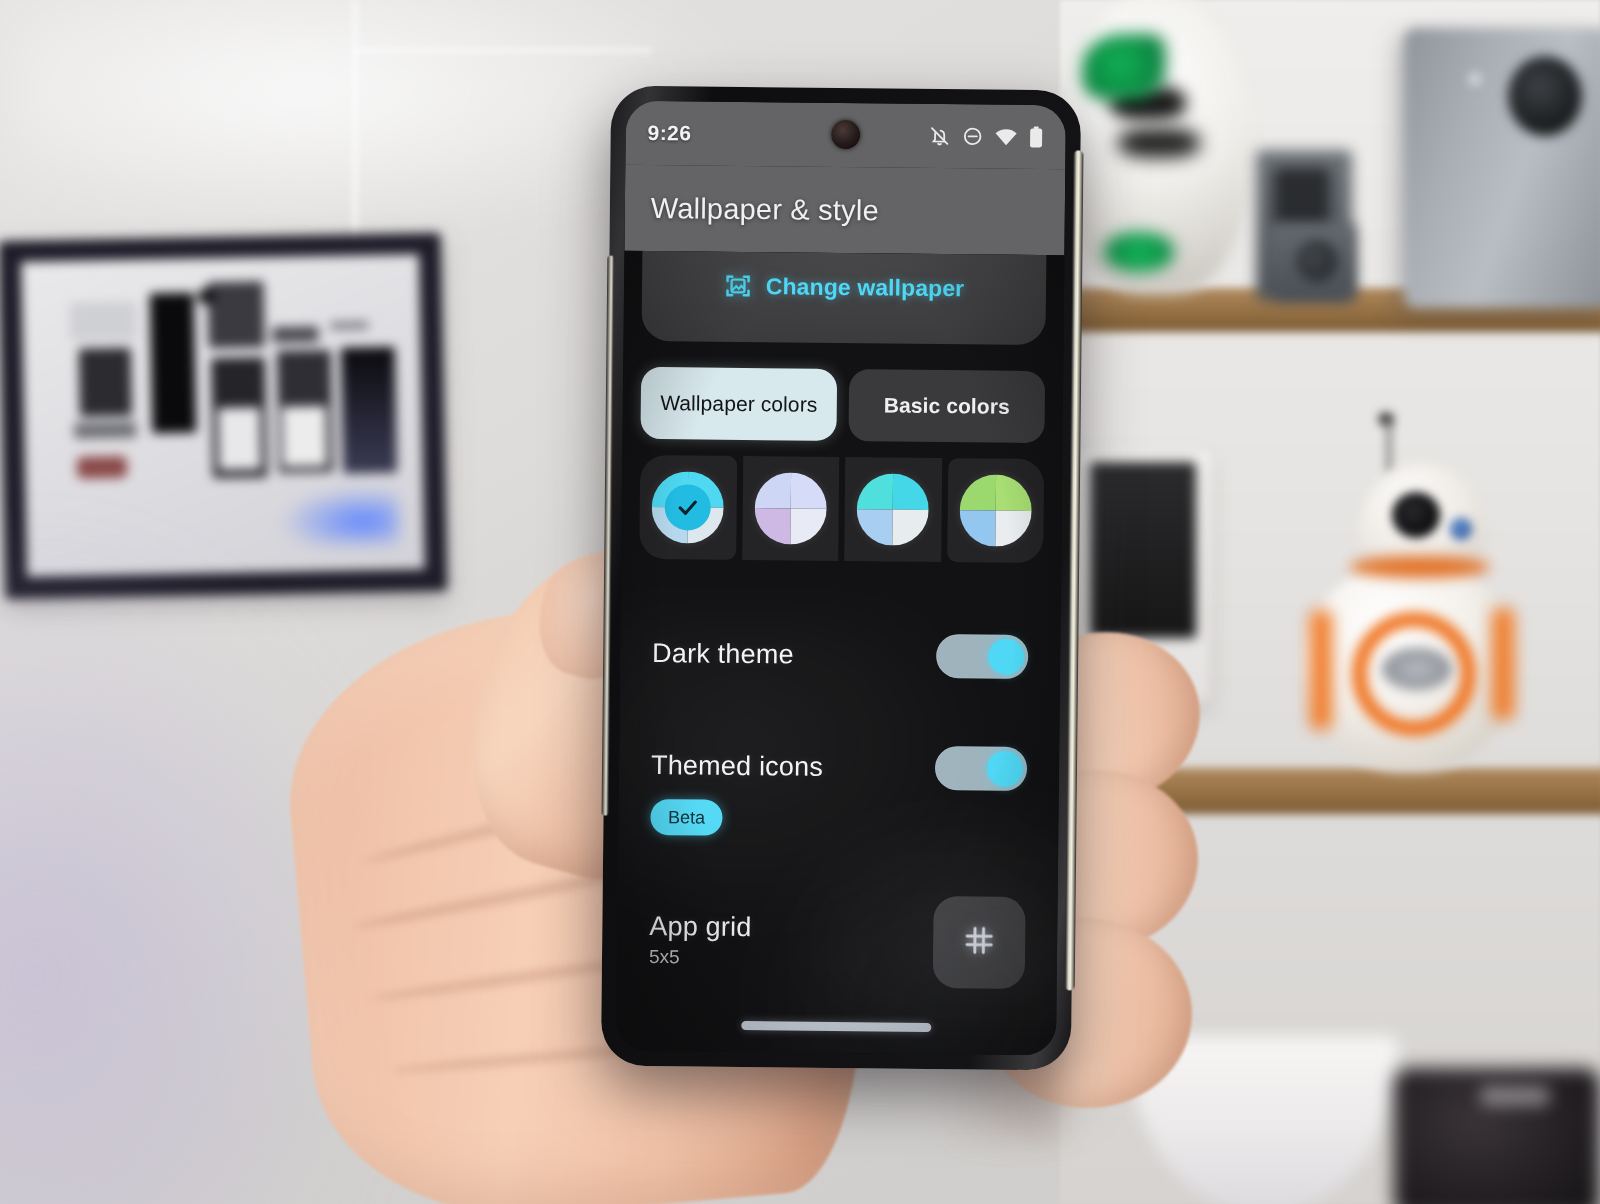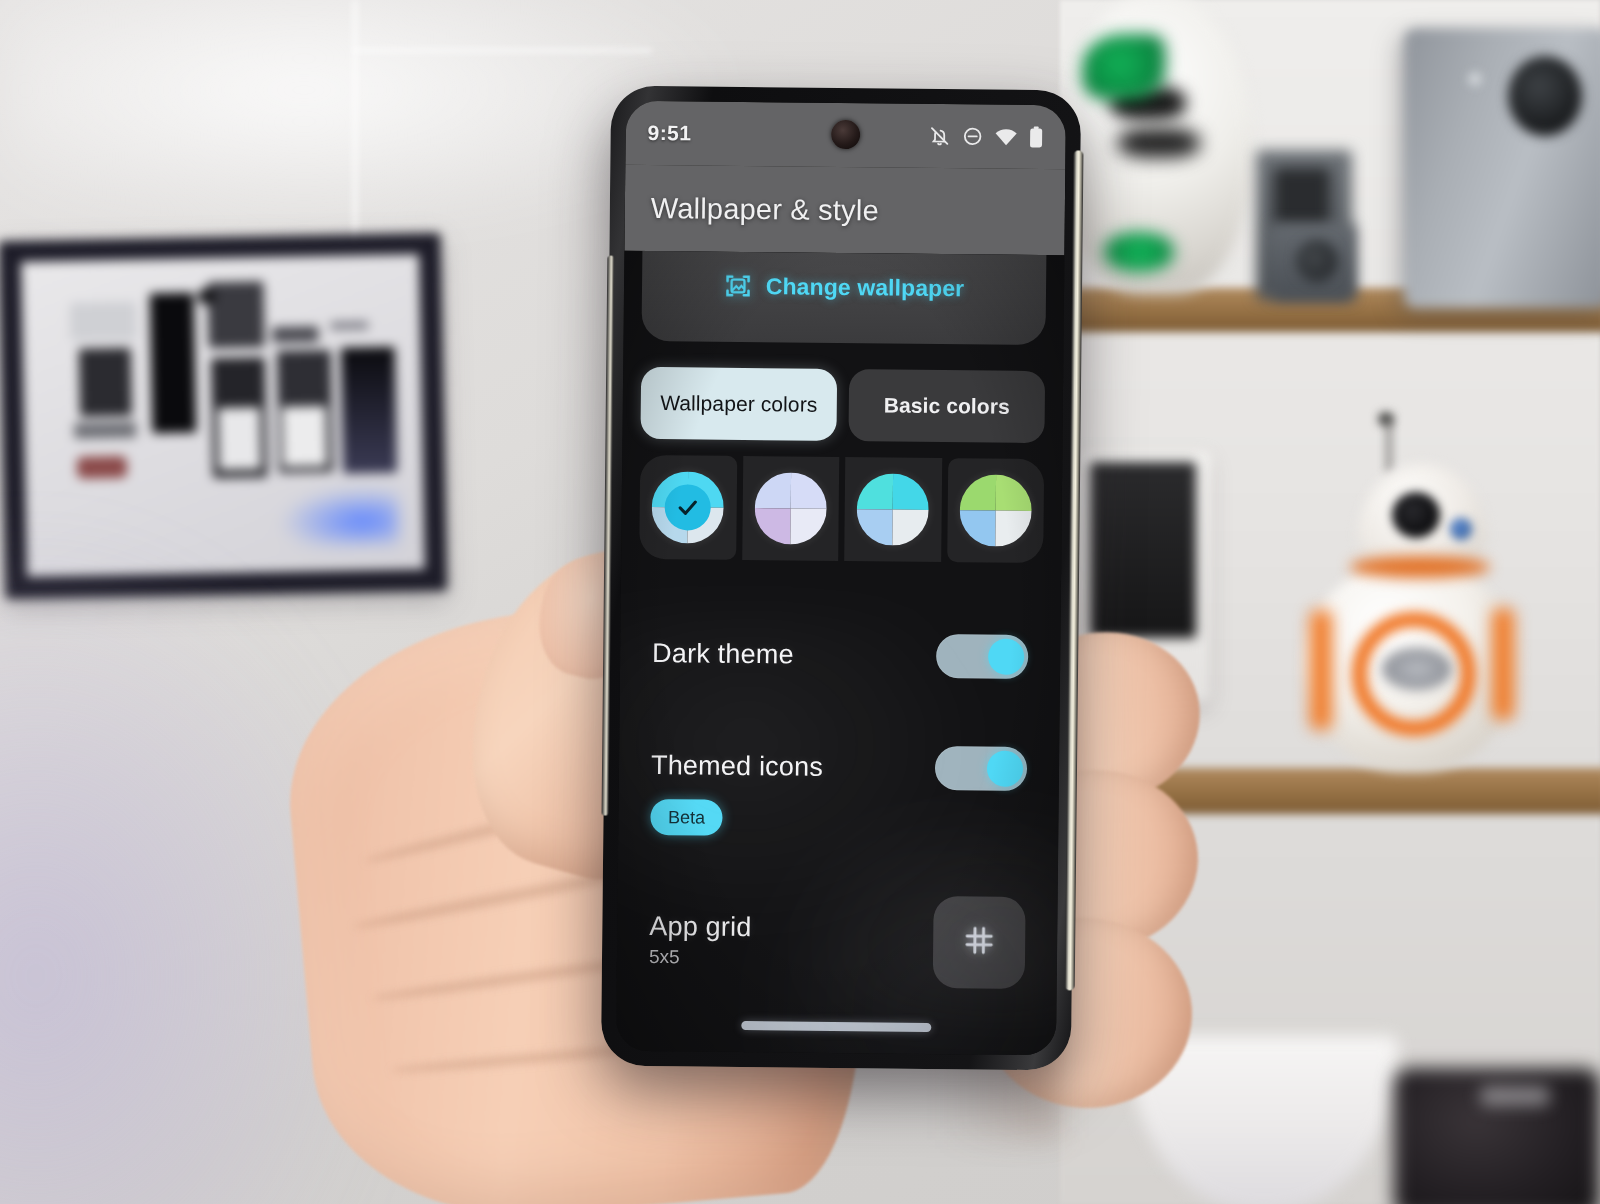--- a/index.html
+++ b/index.html
@@ -599,21 +599,21 @@
   </div>
 
   <div id="phone">
     <div id="phone-frame"></div>
     <div id="rail-left"></div>
     <div id="rail-right"></div>
 
     <div id="screen">
 
       <div id="status-bar">
-        <div id="status-time">9:51</div>
+        <div id="status-time">9:26</div>
         <div id="status-icons">
 
           <span>
             <svg width="22" height="22" viewBox="0 0 24 24" fill="none" stroke="#e9e9ea" stroke-width="2" stroke-linecap="round">
               <path d="M17 16V11a5 5 0 0 0-4-4.9M7.5 8.2A5 5 0 0 0 7 11v5l-1.5 2h12"></path>
               <path d="M10.5 20.5a2 2 0 0 0 3 0"></path>
               <line x1="3.5" y1="3.5" x2="20.5" y2="20.5"></line>
             </svg>
           </span>
 

